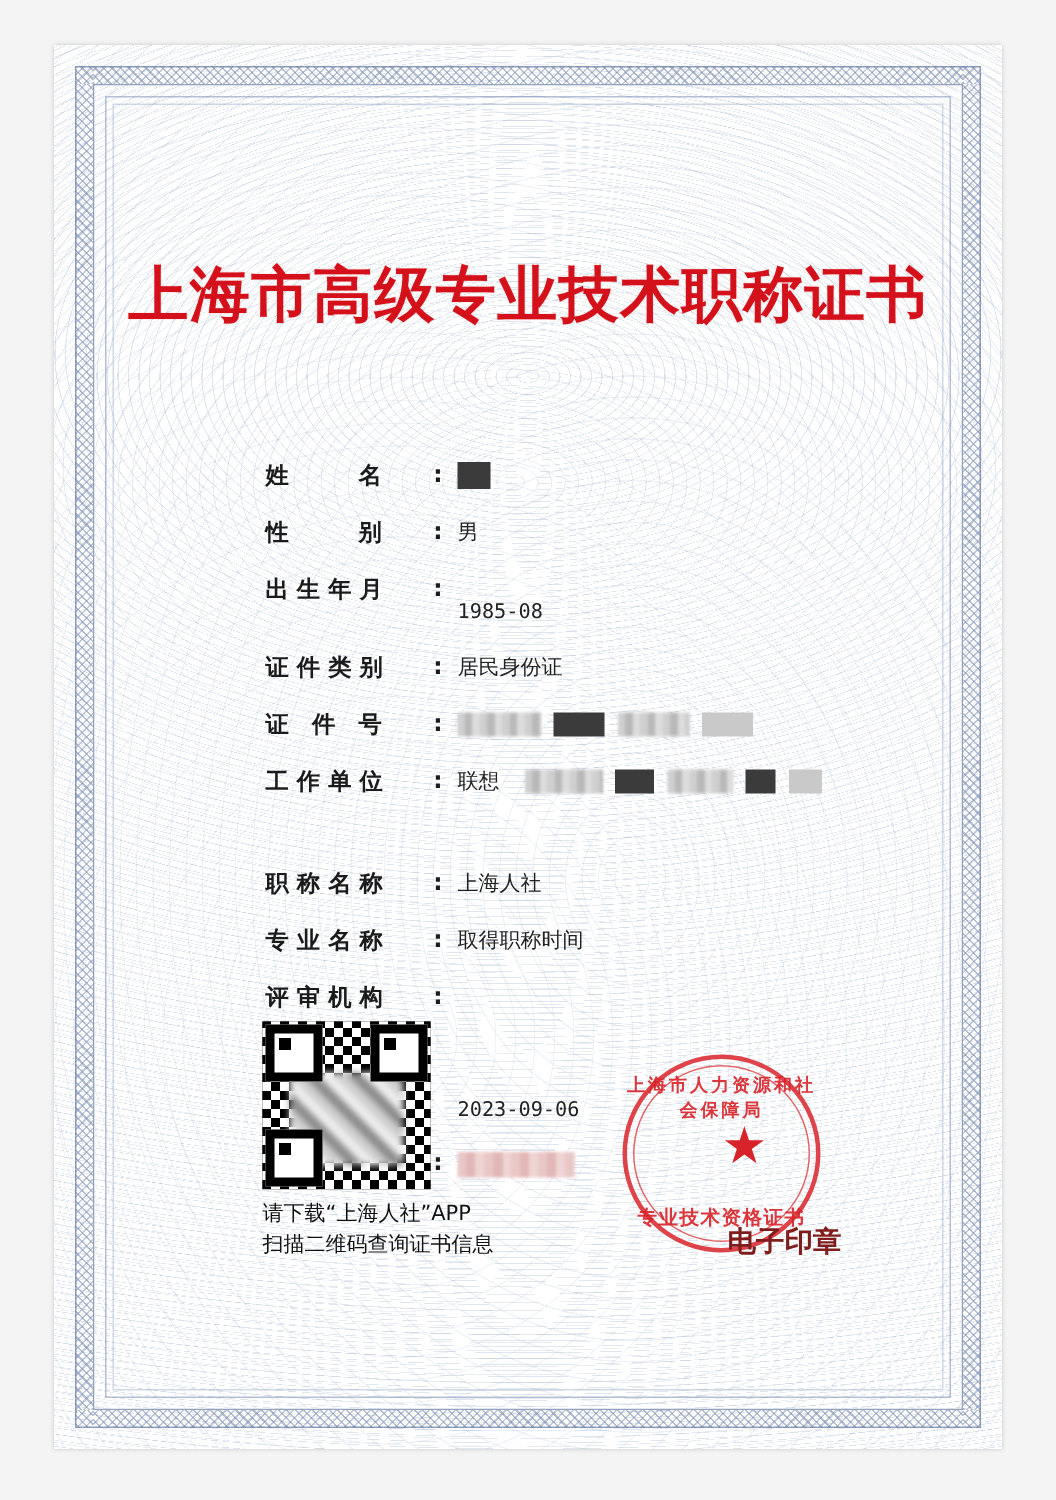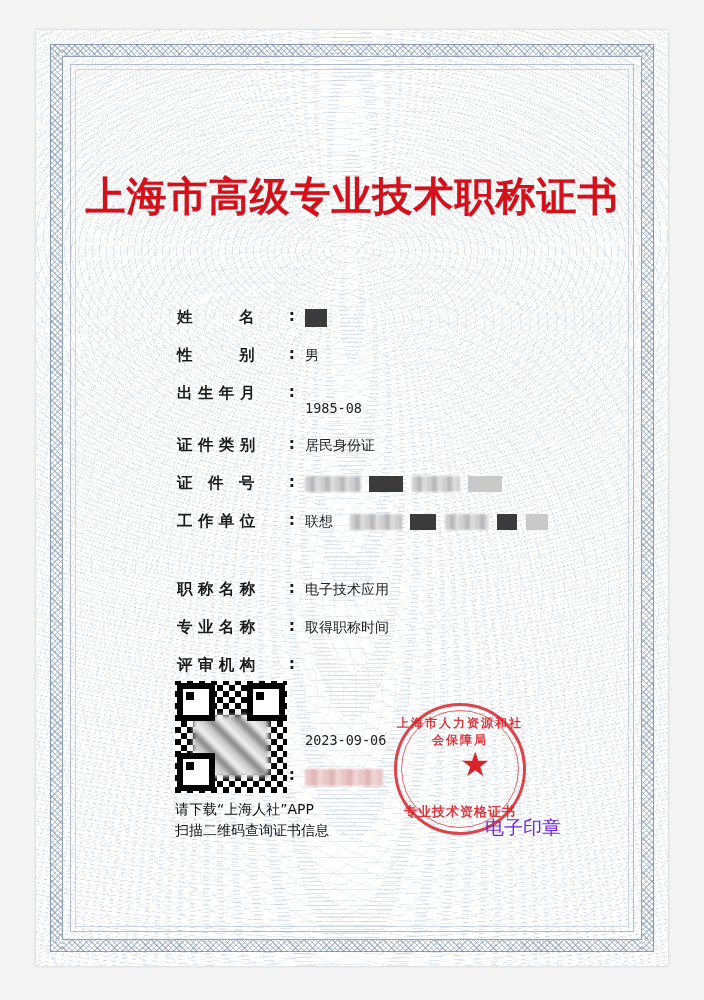--- a/index.html
+++ b/index.html
@@ -217,21 +217,21 @@
     font-family: "DejaVu Sans", sans-serif;
     font-size: 14px;
     line-height: 1.5;
     color: #111;
     white-space: nowrap;
   }
 
   
   .seal {
     position: absolute;
-    right: 103px;
+    right: 82px;
     bottom: 92px;
     width: 132px;
     height: 132px;
   }
   .seal .ring {
     position: absolute;
     inset: 0;
     border: 3px solid #d8232a;
     border-radius: 50%;
     opacity: .85;
@@ -268,23 +268,23 @@
     letter-spacing: 2px;
     opacity: .9;
   }
   .seal .arc-top { top: 12px; }
   .seal .arc-bottom { bottom: 14px; font-size: 13px; letter-spacing: 1px; }
   .seal-label {
     position: absolute;
     right: 68px;
     bottom: 86px;
     font-family: "DejaVu Sans", sans-serif;
-    font-weight: normal;
+    font-weight: bold;
     font-size: 19px;
-    color: #6d28d9;
+    color: #7f1d1d;
     white-space: nowrap;
   }
 </style>
 </head>
 <body>
 
 <div class="page">
 
   <div class="certificate">
     <div class="guilloche"></div>
@@ -362,21 +362,21 @@
           </div>
         </div>
 
         <div class="spacer-lg"></div>
 
         <div class="row">
           <div class="label">
               <span>职 称 名 称</span>
               <span class="colon">:</span>
             </div>
-          <div class="value">电子技术应用</div>
+          <div class="value">上海人社</div>
         </div>
 
         <div class="row">
           <div class="label">
               <span>专 业 名 称</span>
               <span class="colon">:</span>
             </div>
           <div class="value">取得职称时间</div>
         </div>
 

